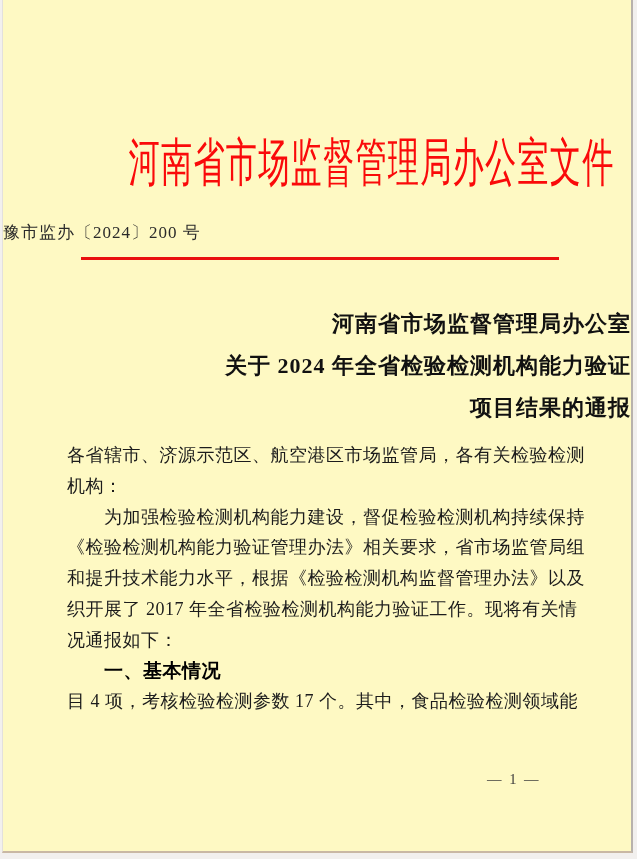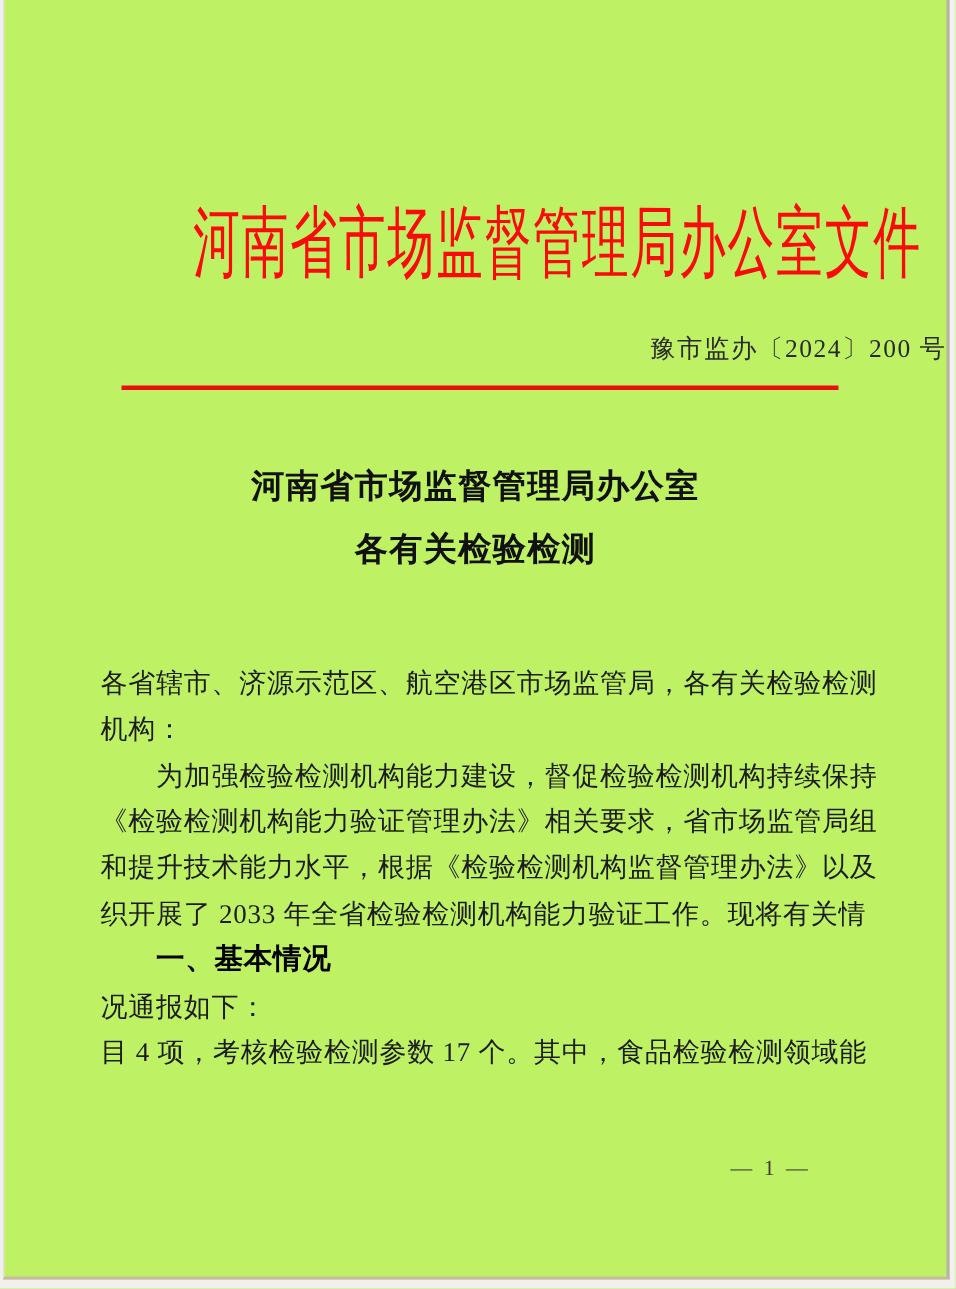--- a/index.html
+++ b/index.html
@@ -13,21 +13,21 @@
     font-family: "Liberation Serif", "DejaVu Serif", serif;
     position: relative;
     overflow: hidden;
   }
   .page {
     position: absolute;
     left: 2px;
     top: 0;
     width: 628px;
     height: 851px;
-    background: #bef264;
+    background: #fef9c3;
     border-left: 1px solid #e3e0dc;
     border-right: 2px solid #b8b2ac;
     border-bottom: 2px solid #c9b8a4;
     box-sizing: content-box;
   }
   .red-header {
     position: absolute;
     left: 0;
     top: 131px;
     width: 100%;
@@ -39,40 +39,40 @@
     letter-spacing: 2px;
     transform: scaleX(0.6);
     transform-origin: 50% 50%;
     font-weight: 500;
   }
   .doc-number {
     position: absolute;
     left: 0;
     top: 221px;
     width: 100%;
-    text-align: right;
+    text-align: left;
     color: #2a2a2a;
     font-size: 17px;
     line-height: 24px;
     letter-spacing: 1px;
   }
   .red-line {
     position: absolute;
     left: 78px;
     top: 257px;
     width: 478px;
     height: 3px;
     background: #e90f0f;
   }
   .doc-title {
     position: absolute;
     left: 0;
     top: 303px;
     width: 100%;
-    text-align: center;
+    text-align: right;
     color: #111111;
     font-size: 22px;
     line-height: 42px;
     font-weight: 600;
     letter-spacing: 1px;
   }
   .body-text {
     position: absolute;
     left: 64px;
     top: 440px;
@@ -119,30 +119,31 @@
 <div class="page">
 
   <div class="red-header">河南省市场监督管理局办公室文件</div>
 
   <div class="doc-number">豫市监办〔2024〕200 号</div>
 
   <div class="red-line"></div>
 
   <div class="doc-title">
     <div>河南省市场监督管理局办公室</div>
-    <div>各有关检验检测</div>
+    <div>关于 2024 年全省检验检测机构能力验证</div>
+    <div>项目结果的通报</div>
   </div>
 
   <div class="body-text">
     <div class="line">各省辖市、济源示范区、航空港区市场监管局，各有关检验检测</div>
     <div class="line left">机构：</div>
     <div class="line indent">为加强检验检测机构能力建设，督促检验检测机构持续保持</div>
     <div class="line">《检验检测机构能力验证管理办法》相关要求，省市场监管局组</div>
     <div class="line">和提升技术能力水平，根据《检验检测机构监督管理办法》以及</div>
-    <div class="line">织开展了 2033 年全省检验检测机构能力验证工作。现将有关情</div>
+    <div class="line">织开展了 2017 年全省检验检测机构能力验证工作。现将有关情</div>
+    <div class="line left">况通报如下：</div>
     <div class="line indent heading">一、基本情况</div>
-    <div class="line left">况通报如下：</div>
     <div class="line">目 4 项，考核检验检测参数 17 个。其中，食品检验检测领域能</div>
   </div>
 
   <div class="page-number">— 1 —</div>
 
 </div>
 
 </body></html>

